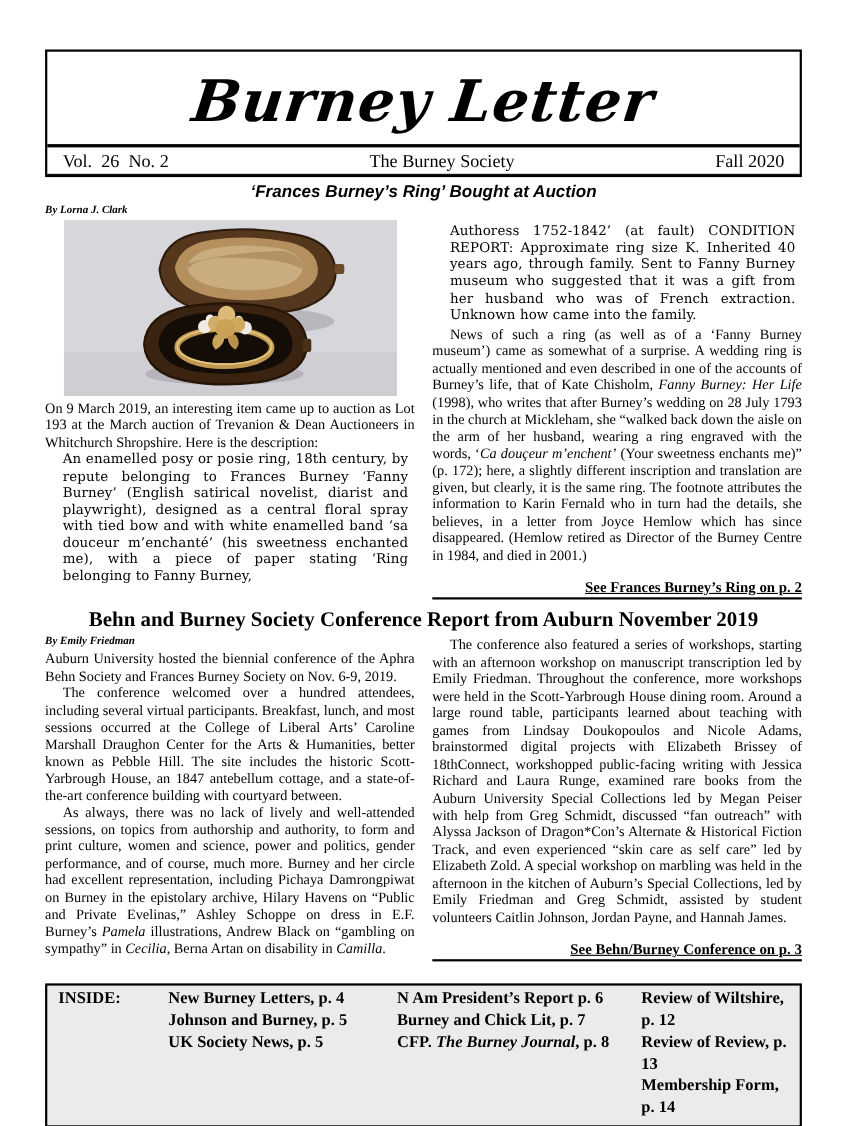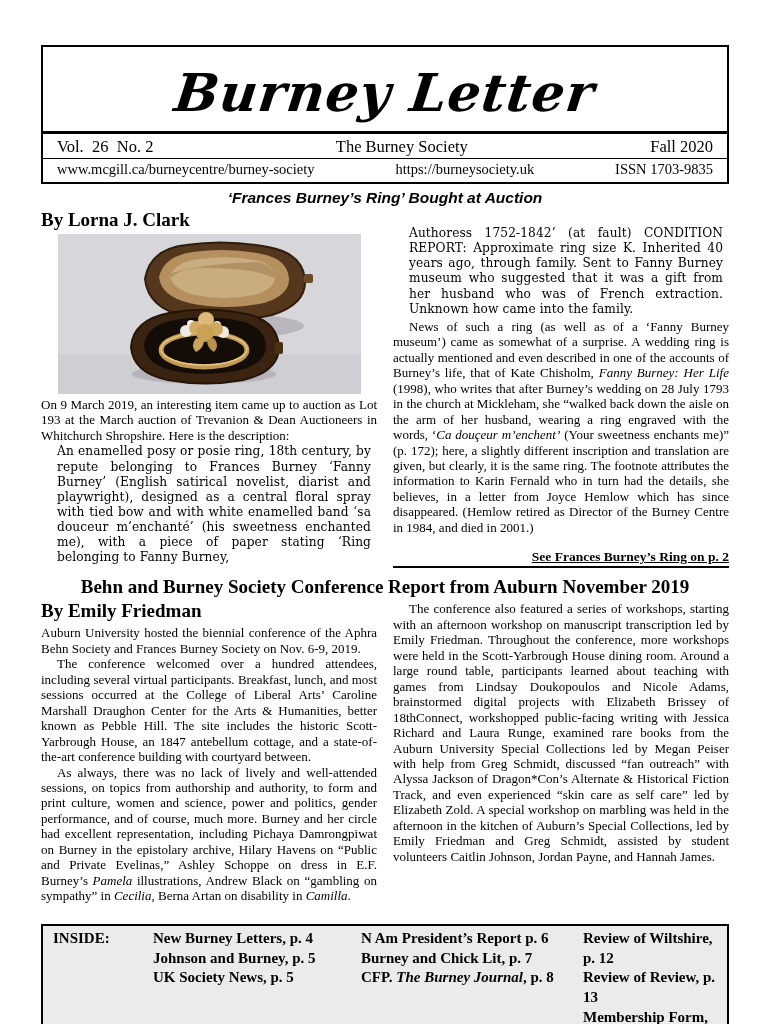--- a/index.html
+++ b/index.html
@@ -31,21 +31,21 @@
   
   .headline1{
     text-align:center;margin:5px 0 2px;
     font-family:"Liberation Sans", sans-serif;
     font-style:italic;font-weight:bold;font-size:15.5px;
   }
   .headline2{
     text-align:center;margin:8px 0 2px;
     font-weight:bold;font-size:19px;
   }
-  .byline{font-weight:bold;font-size:19px;margin:0 0 3px;}
+  .byline{font-weight:bold;font-size:10px;margin:0 0 3px;font-style:italic;}
 
   
   .cols{display:flex;gap:16px;}
   .col{flex:0 0 336px;width:336px;}
 
   p.body{font-size:13px;line-height:1.19;text-align:justify;margin:0;}
   p.body.indent{text-indent:16px;}
   p.mt{margin-top:2px;}
   .quote{
     font-family:"DejaVu Serif", serif;font-size:12.2px;line-height:1.24;
@@ -83,25 +83,20 @@
 <div class="page">
 
   <div class="mast-box">
     <div class="mast-title">
       <span class="script">Burney Letter</span>
     </div>
     <div class="mast-row1">
       <span>Vol.&nbsp; 26&nbsp; No. 2</span>
       <span>The Burney Society</span>
       <span>Fall 2020</span>
-    </div>
-    <div class="mast-row2">
-      <span>www.mcgill.ca/burneycentre/burney-society</span>
-      <span>https://burneysociety.uk</span>
-      <span>ISSN 1703-9835</span>
     </div>
   </div>
 
   <div class="headline1">‘Frances Burney’s Ring’ Bought at Auction</div>
 
   <div class="cols">
     <div class="col">
       <div class="byline">By Lorna J. Clark</div>
 
       <div class="photo">
@@ -158,20 +153,23 @@
 
   <div class="cols">
     <div class="col">
       <div class="byline">By Emily Friedman</div>
       <p class="body">Auburn University hosted the biennial conference of the Aphra Behn Society and Frances Burney Society on Nov. 6-9, 2019.</p>
       <p class="body indent">The conference welcomed over a hundred attendees, including several virtual participants. Breakfast, lunch, and most sessions occurred at the College of Liberal Arts’ Caroline Marshall Draughon Center for the Arts &amp; Humanities, better known as Pebble Hill. The site includes the historic Scott-Yarbrough House, an 1847 antebellum cottage, and a state-of-the-art conference building with courtyard between.</p>
       <p class="body indent"><span>As always, there was no lack of lively and well-attended sessions, on topics from authorship and authority, to form and print culture, women and science, power and politics, gender performance, and of course, much more. Burney and her circle had excellent representation, including Pichaya Damrongpiwat on Burney in the epistolary archive, Hilary Havens on “Public and Private Evelinas,” Ashley Schoppe on dress in E.F. Burney’s </span><i>Pamela</i><span> illustrations, Andrew Black on “gambling on sympathy” in </span><i>Cecilia</i><span>, Berna Artan on disability in </span><i>Camilla</i><span>.</span></p>
     </div>
     <div class="col">
       <p class="body indent" style="margin-top:1px;">The conference also featured a series of workshops, starting with an afternoon workshop on manuscript transcription led by Emily Friedman. Throughout the conference, more workshops were held in the Scott-Yarbrough House dining room. Around a large round table, participants learned about teaching with games from Lindsay Doukopoulos and Nicole Adams, brainstormed digital projects with Elizabeth Brissey of 18thConnect, workshopped public-facing writing with Jessica Richard and Laura Runge, examined rare books from the Auburn University Special Collections led by Megan Peiser with help from Greg Schmidt, discussed “fan outreach” with Alyssa Jackson of Dragon*Con’s Alternate &amp; Historical Fiction Track, and even experienced “skin care as self care” led by Elizabeth Zold. A special workshop on marbling was held in the afternoon in the kitchen of Auburn’s Special Collections, led by Emily Friedman and Greg Schmidt, assisted by student volunteers Caitlin Johnson, Jordan Payne, and Hannah James.</p>
+      <div class="jump">
+        <span>See Behn/Burney Conference on p. 3</span>
+      </div>
     </div>
   </div>
 
   <div class="inside-box">
     <div class="inside-grid">
       <div class="inside-label">INSIDE:</div>
       <div class="inside-col inside-col-1">
         <div>New Burney Letters, p. 4</div>
         <div>Johnson and Burney, p. 5</div>
         <div>UK Society News, p. 5</div>

